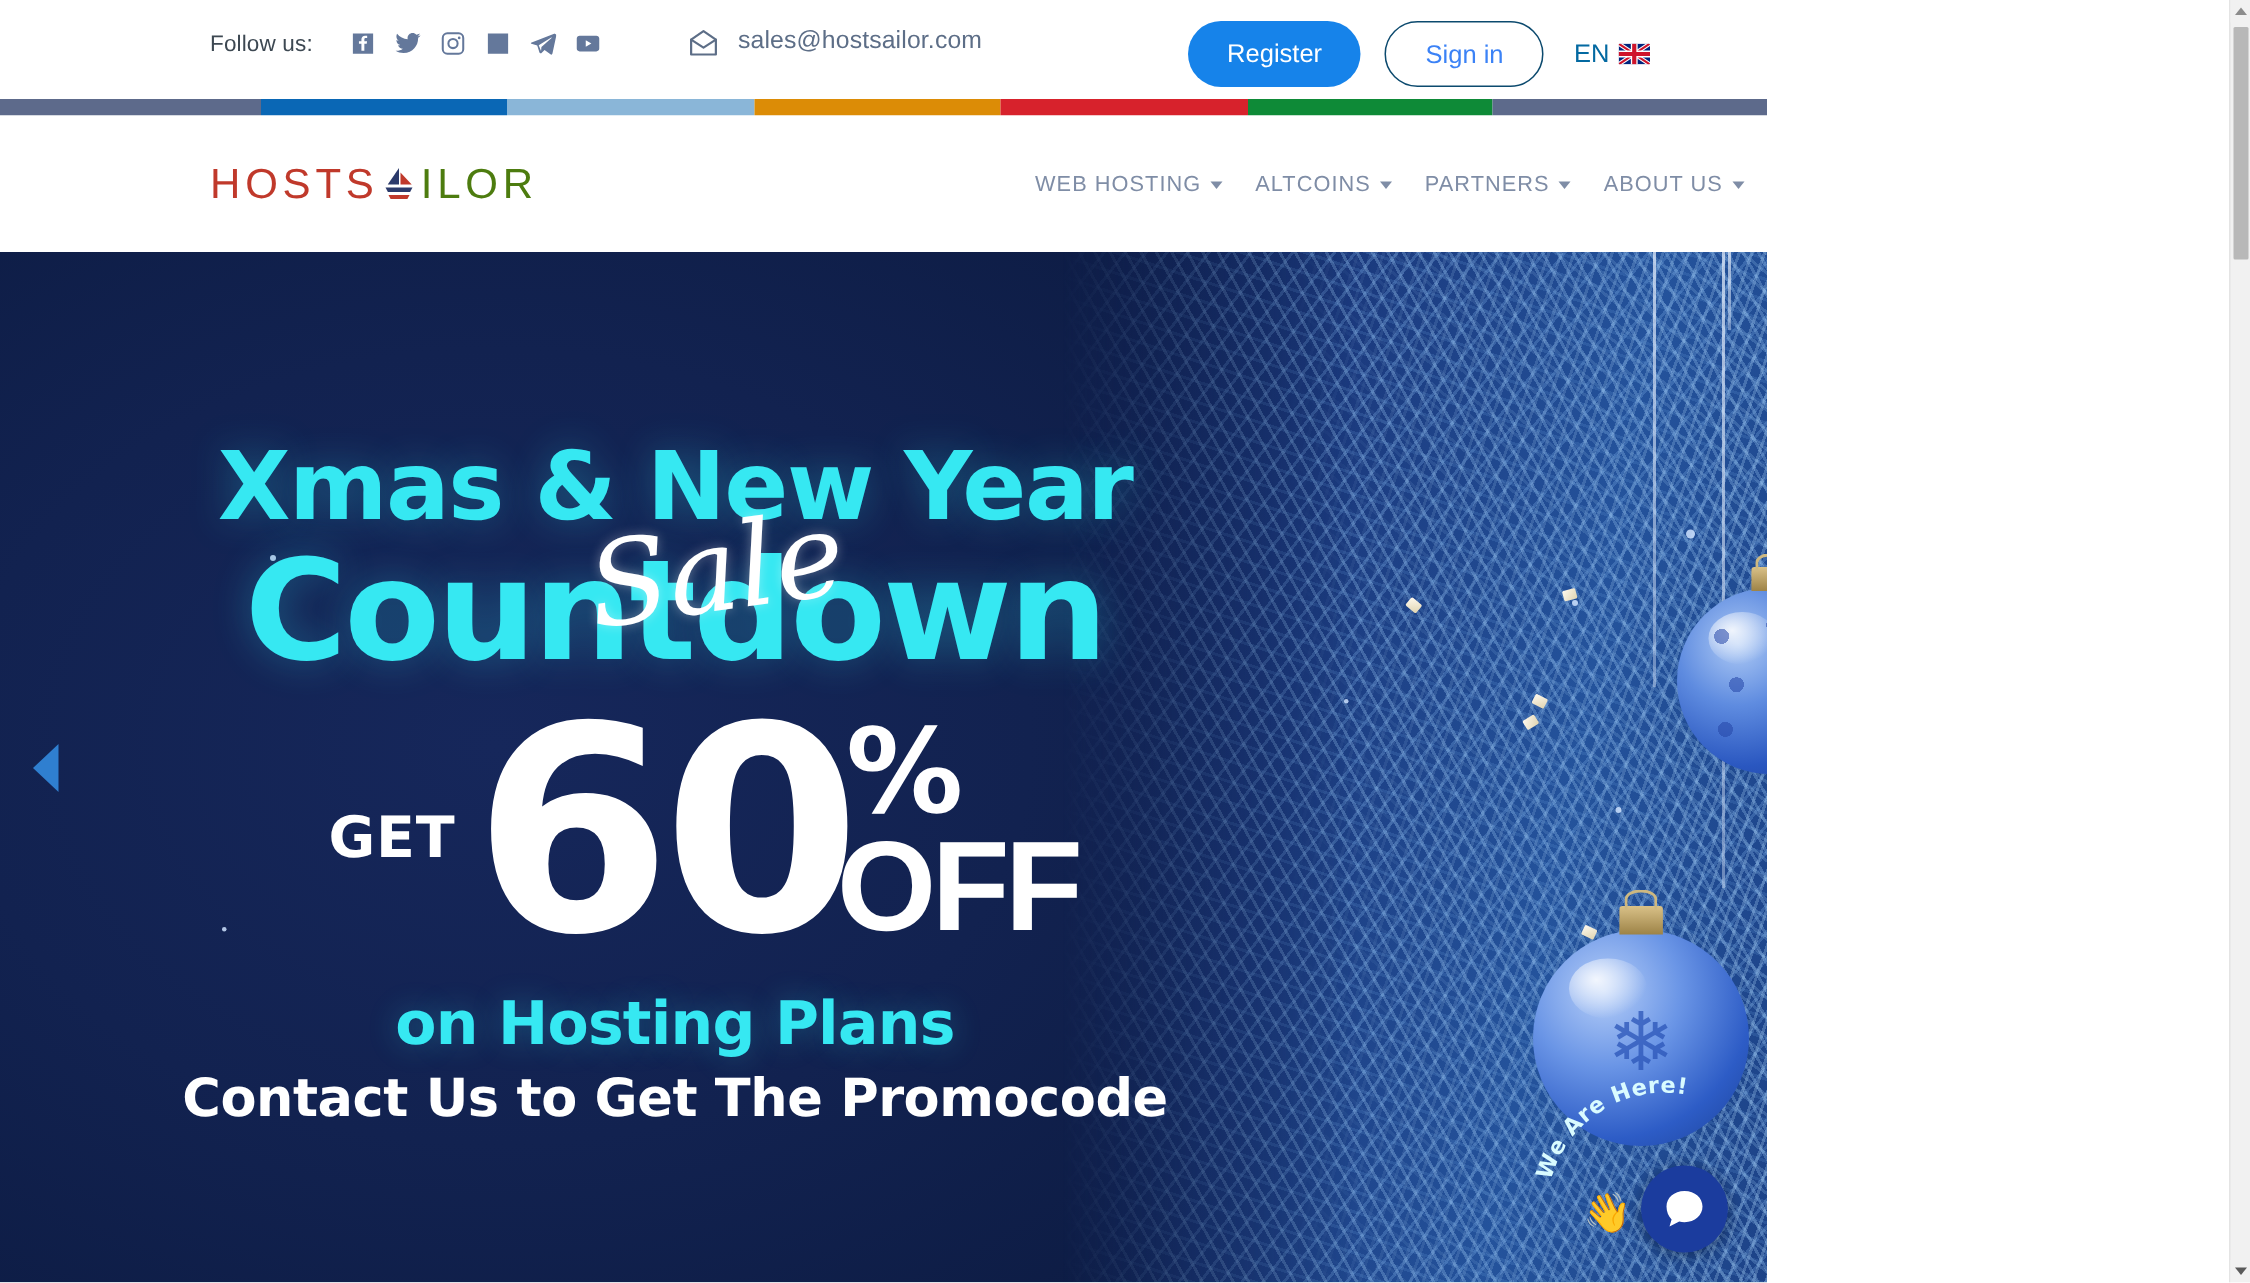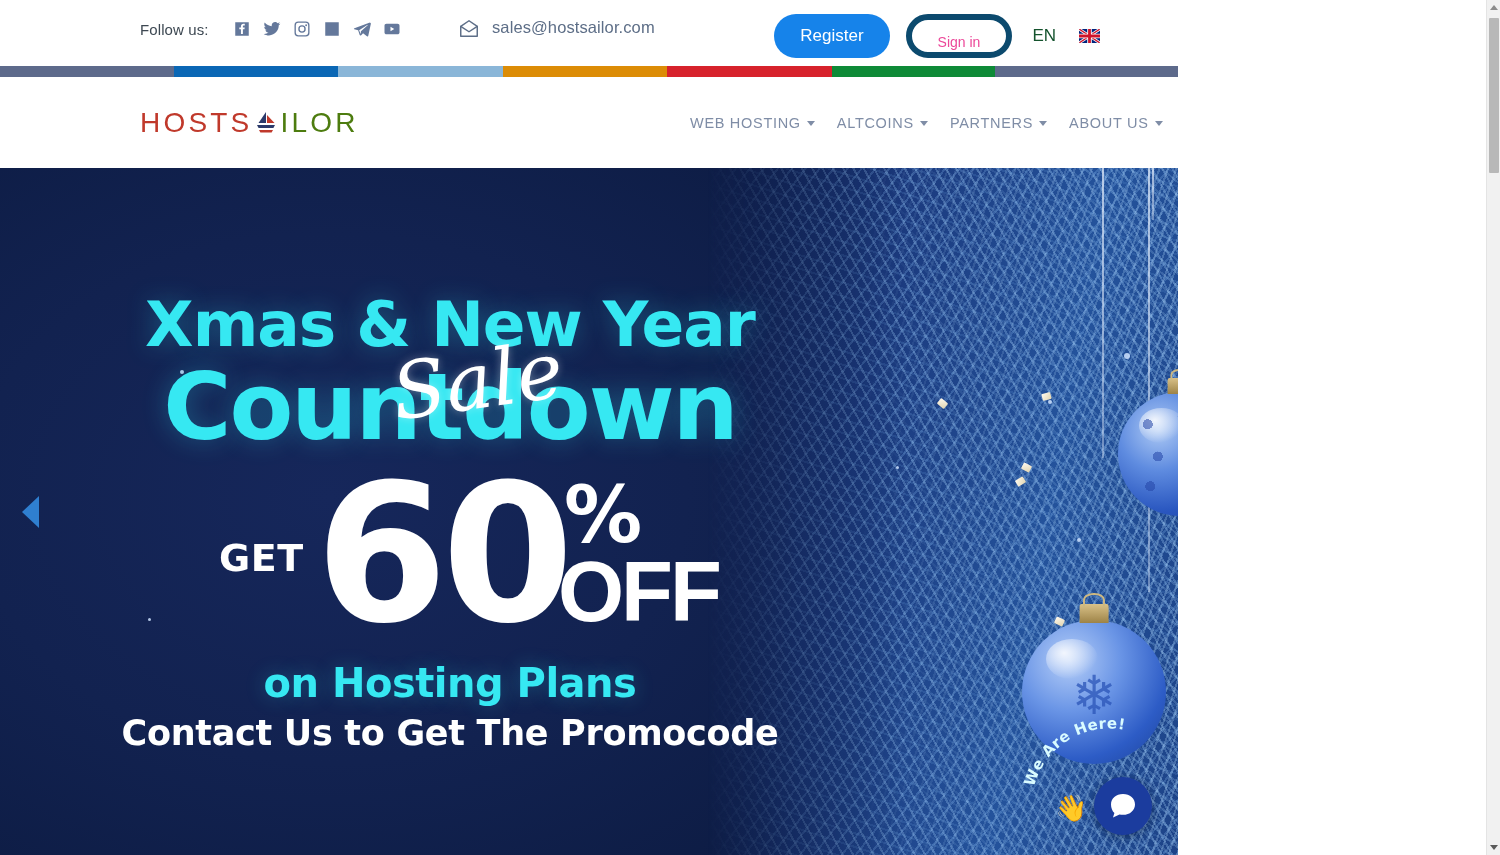--- a/index.html
+++ b/index.html
@@ -48,28 +48,28 @@
     position:absolute; right:78px; top:14px;
     display:flex; align-items:center; gap:16px;
   }
   #register-btn {
     background:#1683ea; color:#fff;
     font-size:17px; border:none; border-radius:22px;
     padding:0 26px; height:44px; line-height:44px;
     cursor:pointer; white-space:nowrap;
   }
   #signin-btn {
-    background:transparent; color:#ec4899;
-    font-size:14px; border:6px solid #0c4a6e; border-radius:22px;
+    background:transparent; color:#3b82f6;
+    font-size:17px; border:1px solid #0c4a6e; border-radius:22px;
     padding:0 26px; height:44px; line-height:44px;
     cursor:pointer; white-space:nowrap;
   }
   #lang-switch {
-    display:flex; align-items:center; gap:23px;
-    font-size:17px; color:#14532d; cursor:pointer; margin-left:4px;
+    display:flex; align-items:center; gap:6px;
+    font-size:17px; color:#0369a1; cursor:pointer; margin-left:4px;
   }
   #flag-ico {
     width:21px; height:14px; display:block; border-radius:1px; overflow:hidden;
   }
   #flag-ico svg { display:block; width:100%; height:100%; }
 
   
   #color-strip {
     position:relative; height:11px; width:100%; display:flex;
   }

